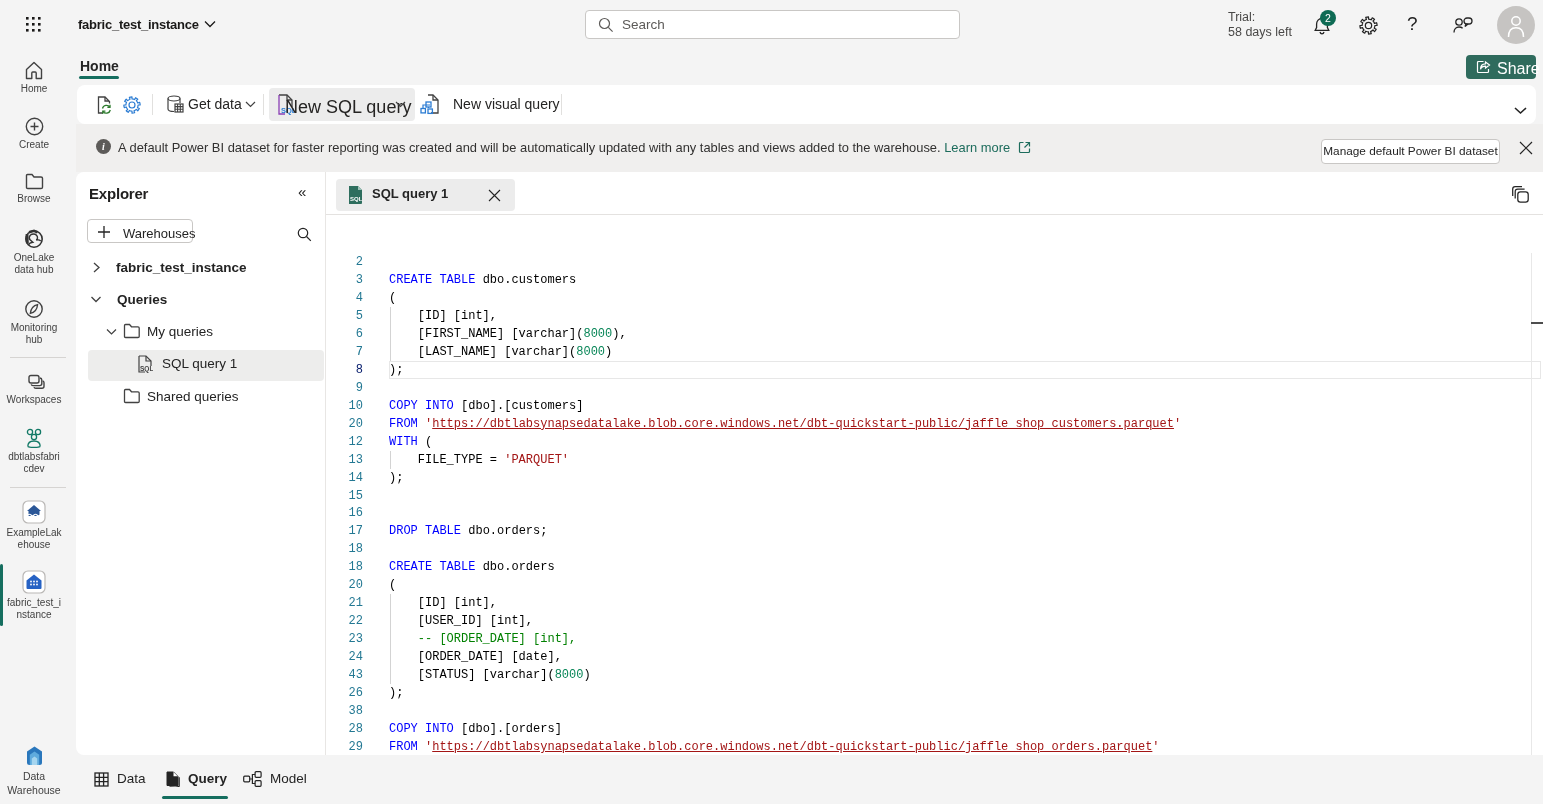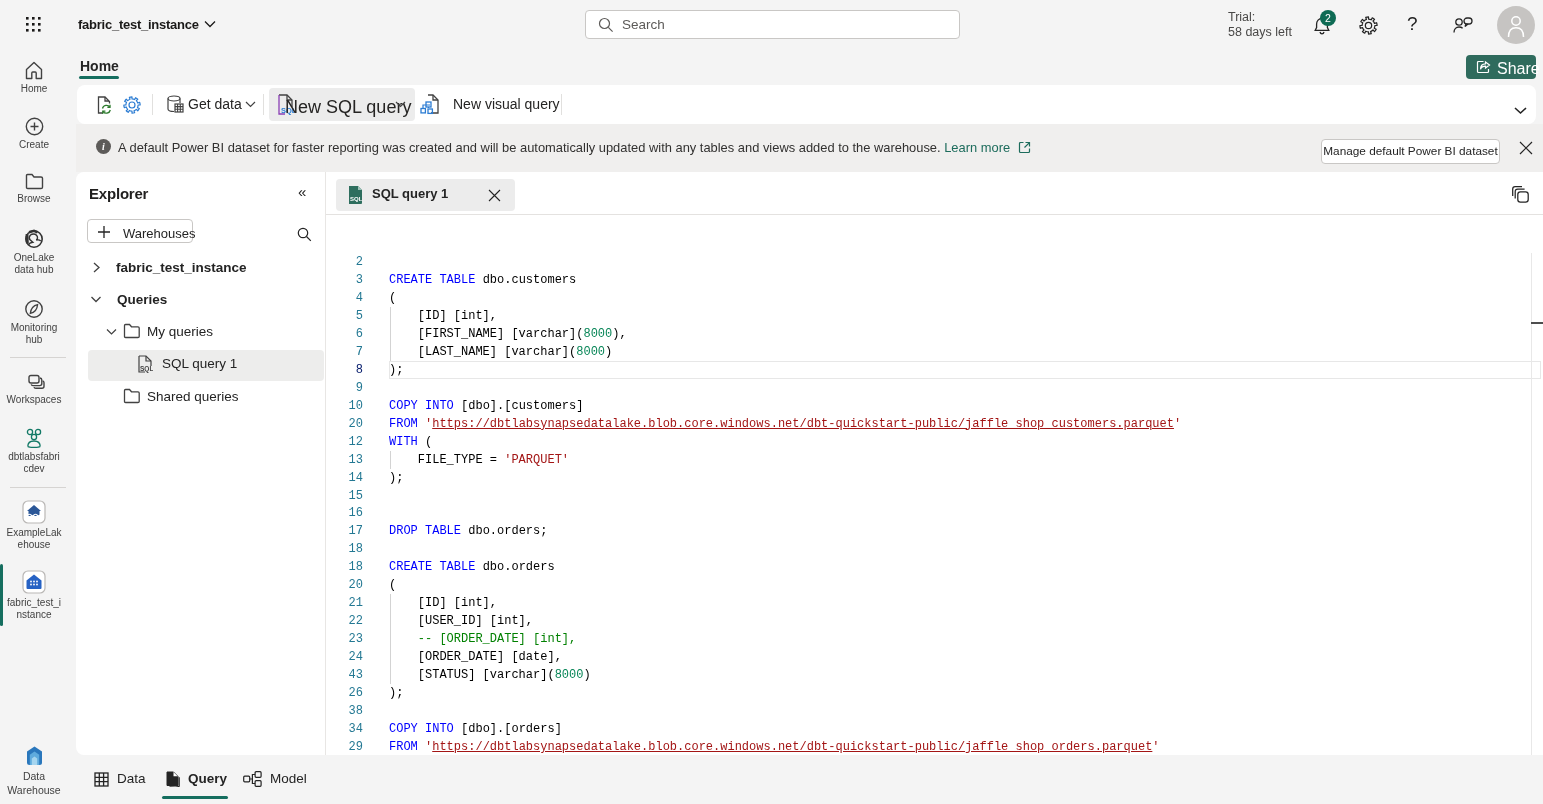--- a/index.html
+++ b/index.html
@@ -351,21 +351,21 @@
         <div class="cl ln" style="top:395.20799999999997px">24</div>
         <div class="cl ct" style="top:395.20799999999997px"><span class="">    [ORDER_DATE] [date],</span></div>
         <div class="iguide" style="top:395.20799999999997px;height:18px"></div>
         <div class="cl ln" style="top:413.17199999999997px">43</div>
         <div class="cl ct" style="top:413.17199999999997px"><span class="">    [STATUS] [varchar](</span><span class="num">8000</span><span class="">)</span></div>
         <div class="iguide" style="top:413.17199999999997px;height:18px"></div>
         <div class="cl ln" style="top:431.13599999999997px">26</div>
         <div class="cl ct" style="top:431.13599999999997px"><span class="">);</span></div>
         <div class="cl ln" style="top:449.09999999999997px">38</div>
         <div class="cl ct" style="top:449.09999999999997px"></div>
-        <div class="cl ln" style="top:467.06399999999996px">34</div>
+        <div class="cl ln" style="top:467.06399999999996px">28</div>
         <div class="cl ct" style="top:467.06399999999996px"><span class="kw">COPY</span><span class=""> </span><span class="kw">INTO</span><span class=""> [dbo].[orders]</span></div>
         <div class="cl ln" style="top:485.02799999999996px">29</div>
         <div class="cl ct" style="top:485.02799999999996px"><span class="kw">FROM</span><span class=""> </span><span class="str">'</span><span class="str lnk">https://dbtlabsynapsedatalake.blob.core.windows.net/dbt-quickstart-public/jaffle_shop_orders.parquet</span><span class="str">'</span></div>
         <div id="curline"></div>
         <div id="oruler"></div>
         <div id="cursormark"></div>
       </div>
 </div>
 
 <div id="bottombar">

